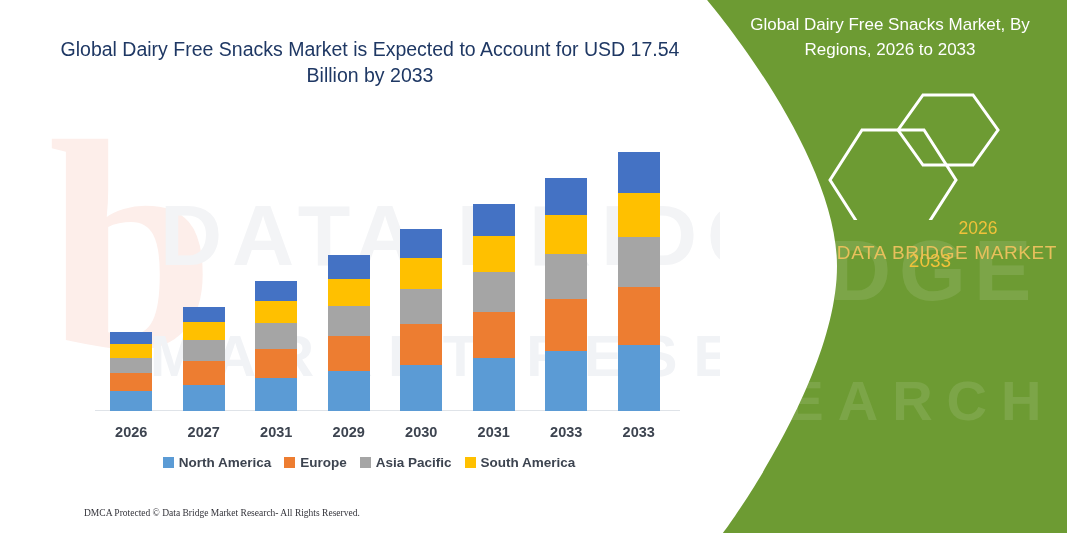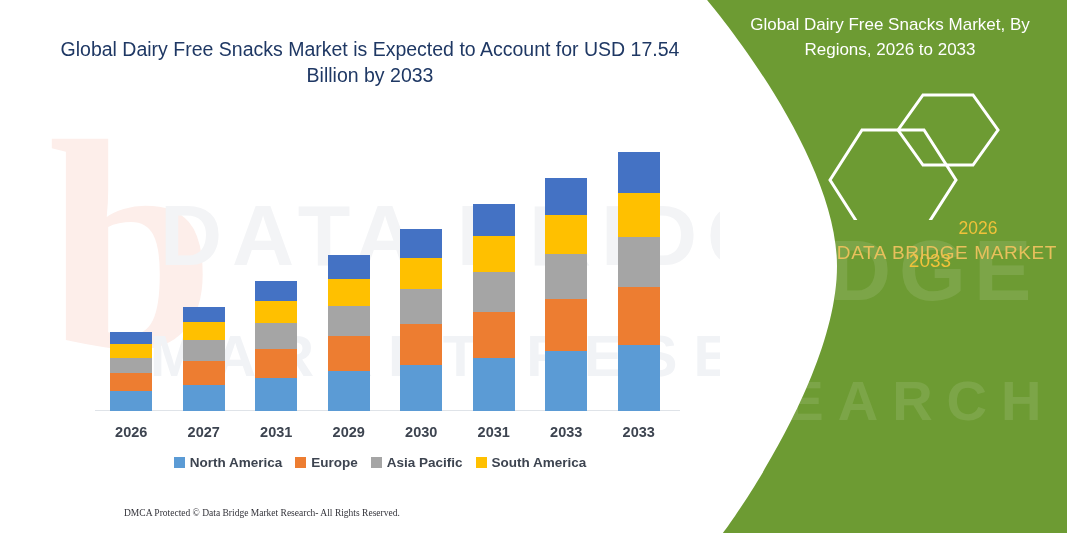--- a/index.html
+++ b/index.html
@@ -98,21 +98,21 @@
     width: 70px;
     text-align: center;
     font-size: 14.5px;
     font-weight: 700;
     color: #3d4450;
   }
 
   
   .legend {
     position: absolute;
-    left: 90px; top: 455px;
+    left: 79px; top: 455px;
     width: 580px;
     display: flex;
     align-items: flex-end;
     justify-content: center;
     gap: 13px;
   }
   .legend-item {
     display: flex;
     align-items: center;
     gap: 5px;
@@ -129,21 +129,20 @@
   }
 
   
   .footer-left {
     position: absolute;
     left: 84px; top: 508px;
     font-size: 9.5px;
     color: #33333a;
     font-family: "Liberation Serif", serif;
     white-space: nowrap;
-    margin-left: 40px;
   }
   .footer-right {
     position: absolute;
     left: 398px; top: 508px;
     font-size: 9.5px;
     color: #33333a;
     font-family: "Liberation Serif", serif;
     white-space: nowrap;
   }
 

